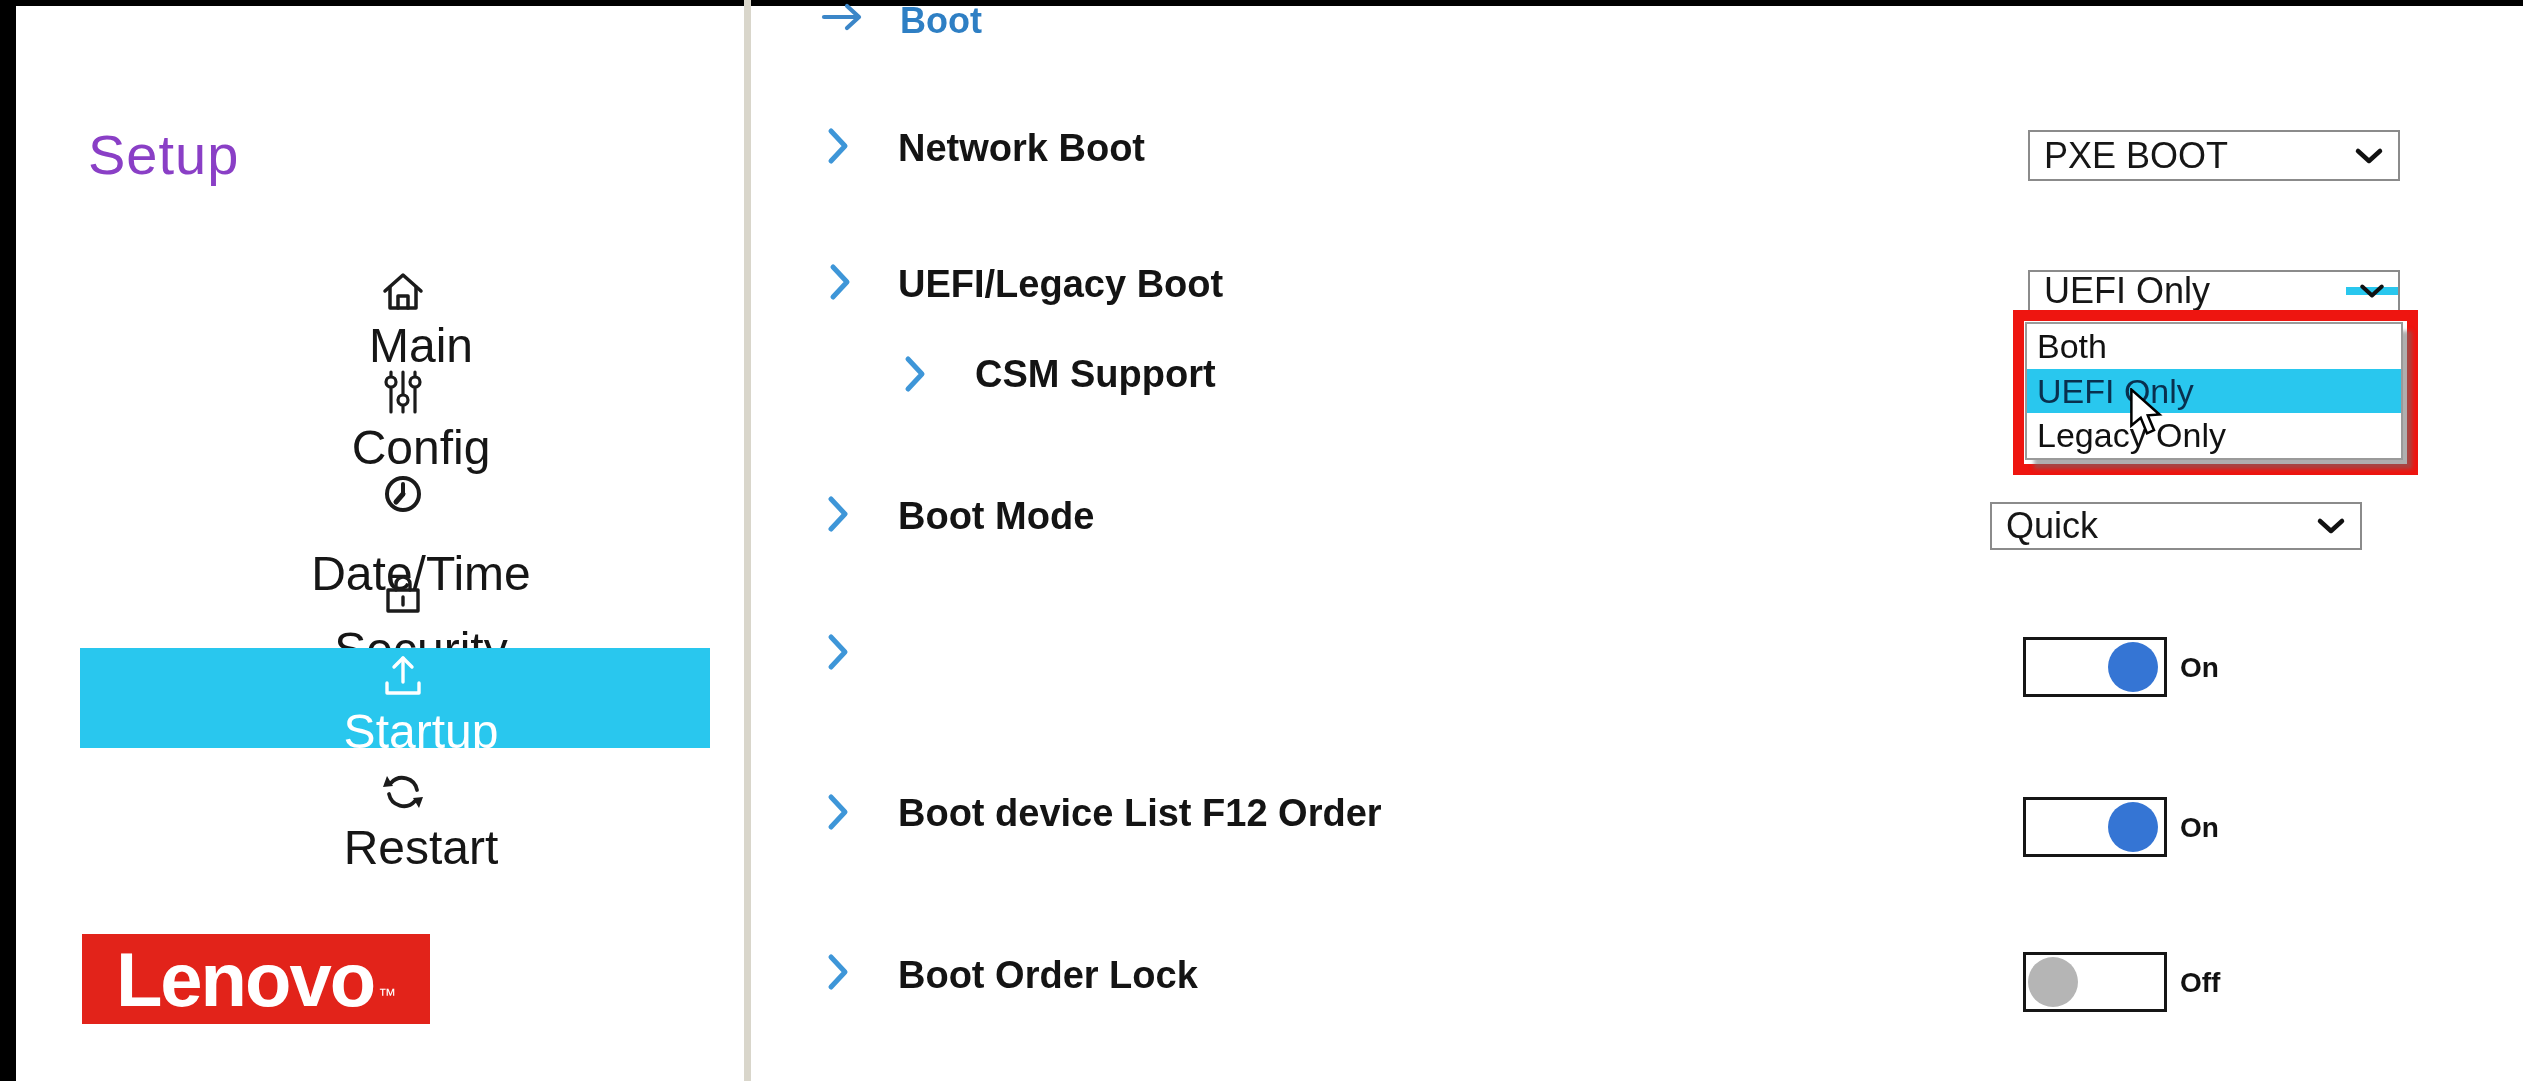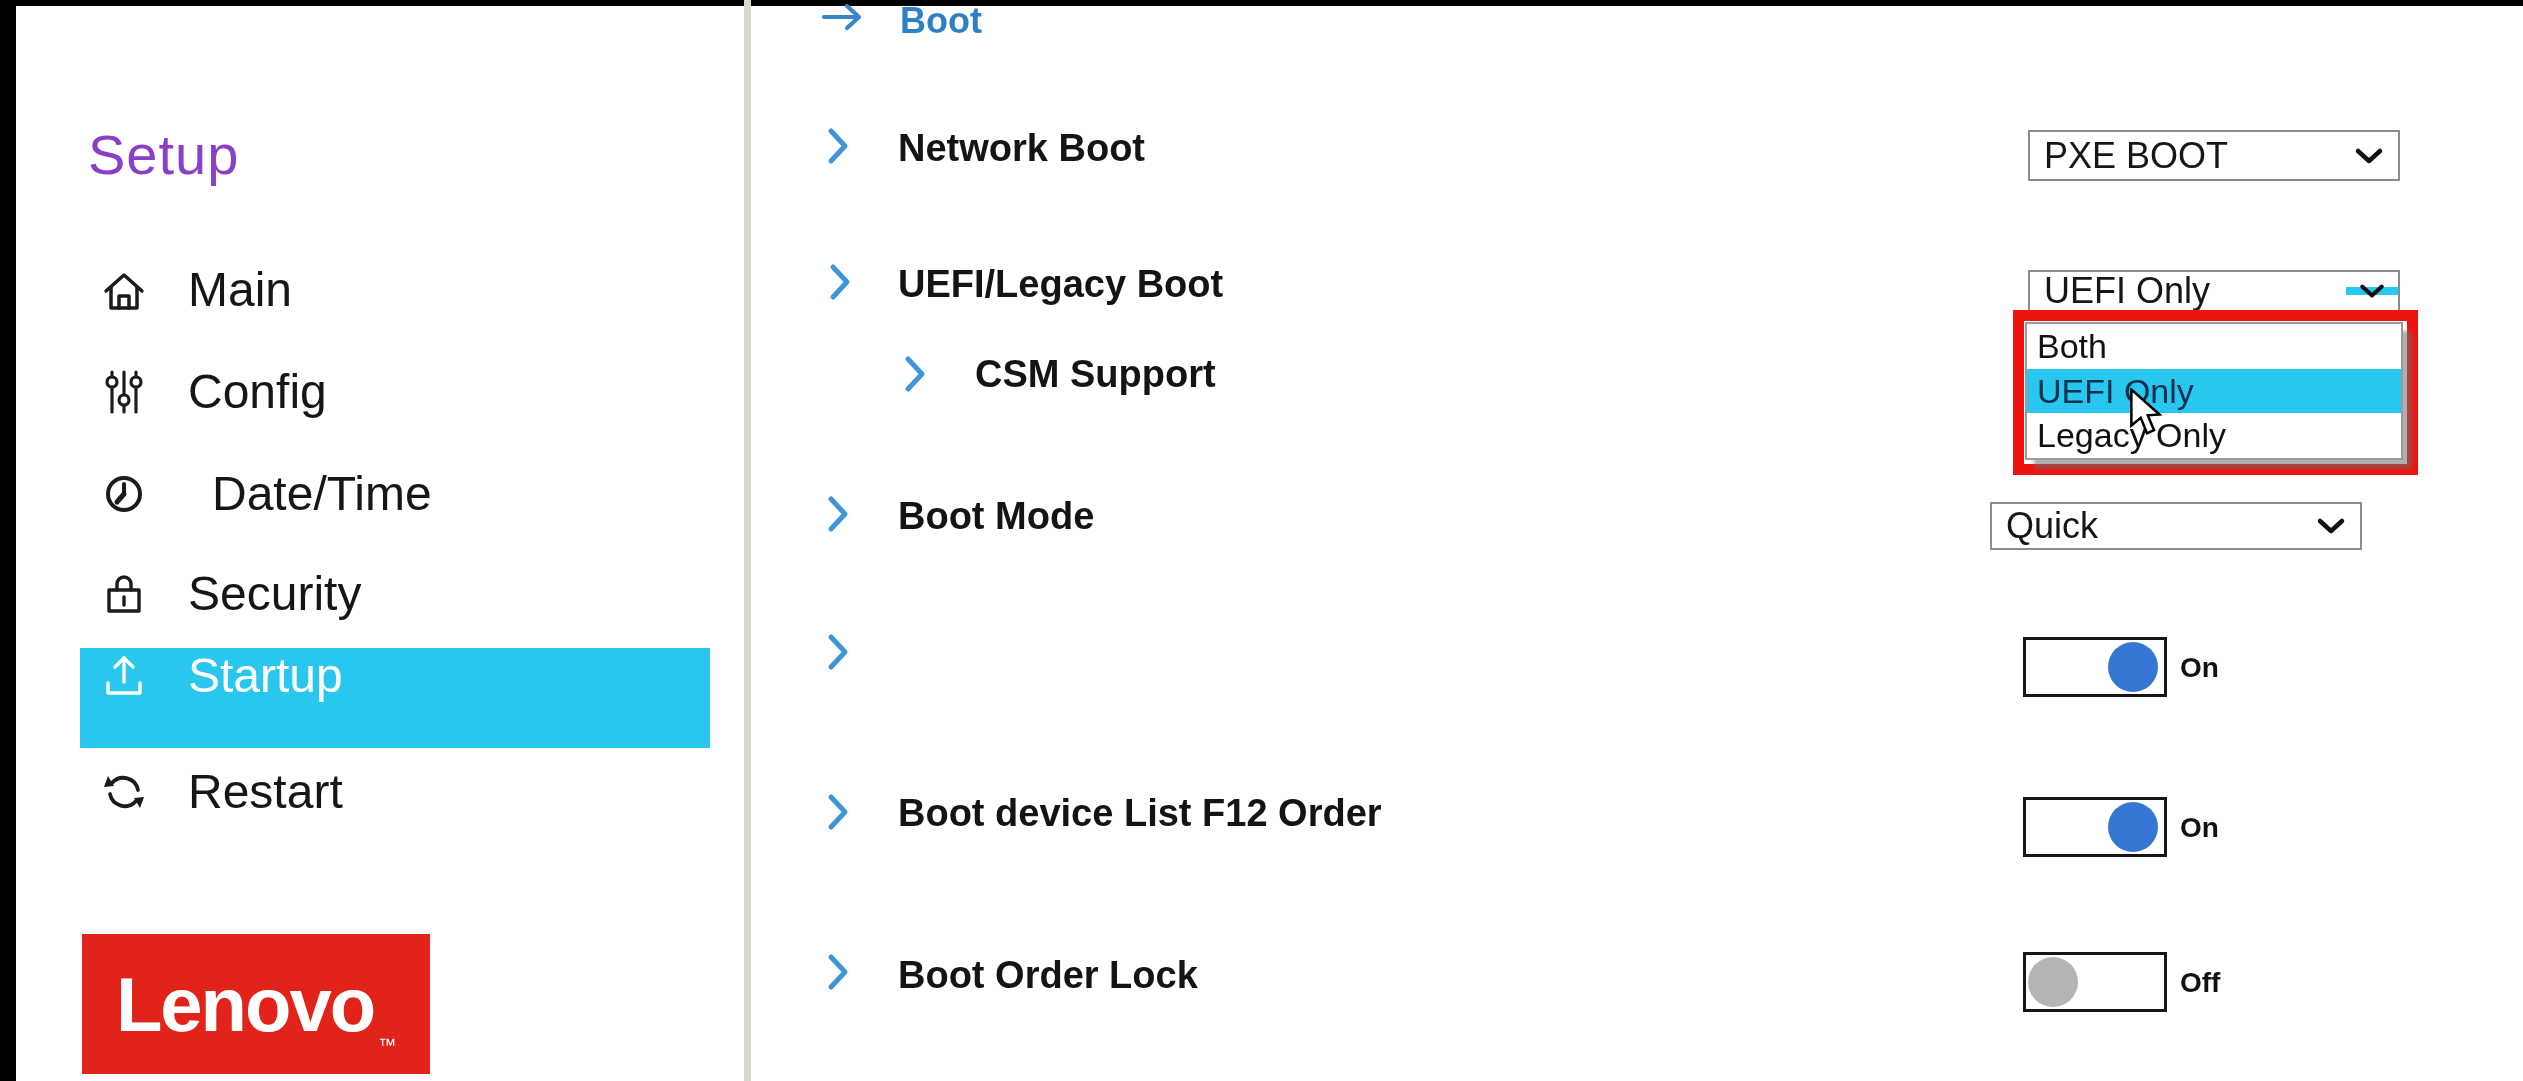--- a/index.html
+++ b/index.html
@@ -7,28 +7,28 @@
          font-family:"Liberation Sans",sans-serif;color:#161616;}
   .abs{position:absolute;}
 
   
   .bar-top{left:0;top:0;width:2523px;height:6px;background:#000;}
   .bar-left{left:0;top:0;width:16px;height:1081px;background:#000;}
   .divider{left:744px;top:0;width:7px;height:1081px;background:#d9d6cb;}
 
   
   .setup-title{left:88px;top:122px;font-size:56px;font-weight:400;color:#8A3FC6;letter-spacing:1px;}
-  .nav-item{left:80px;width:630px;height:72px;display:flex;align-items:flex-start;padding-left:16px;
-            box-sizing:border-box;cursor:pointer;}
+  .nav-item{left:80px;width:630px;height:72px;display:flex;align-items:center;padding-left:16px;
+            box-sizing:border-box;cursor:pointer;flex-direction:column;}
   .nav-item .nicon{width:56px;height:56px;flex:0 0 56px;display:flex;align-items:center;justify-content:center;}
   .nav-item .nlabel{margin-left:36px;font-size:48px;}
   .nav-main{top:262px;} .nav-config{top:364px;} .nav-datetime{top:466px;gap:24px;}
   .nav-security{top:566px;} .nav-restart{top:764px;}
   .nav-startup{top:648px;height:100px;background:#29C7EE;color:#fff;}
-  .lenovo-logo{left:82px;top:934px;width:348px;height:140px;background:#E2231A;
+  .lenovo-logo{left:82px;top:934px;width:348px;height:90px;background:#E2231A;
                display:flex;align-items:center;justify-content:center;}
   .lenovo-text{color:#fff;font-size:76px;font-weight:800;letter-spacing:-2px;}
   .lenovo-tm{color:#fff;font-size:18px;align-self:flex-end;margin:0 0 18px 4px;}
 
   
   .hdr{left:820px;top:0px;height:40px;display:flex;align-items:flex-start;cursor:pointer;}
   .hdr-label{margin-left:34px;font-size:36px;font-weight:700;color:#2E7FC4;}
 
   
   .row-chev{width:26px;height:40px;}

